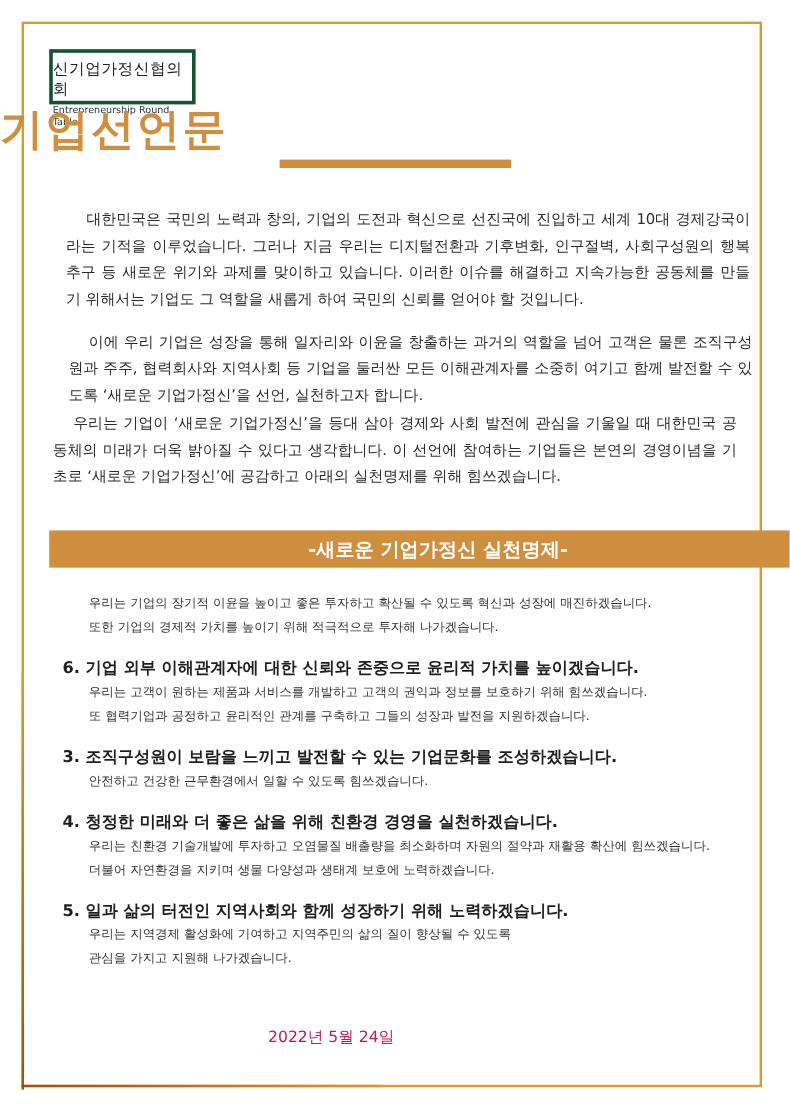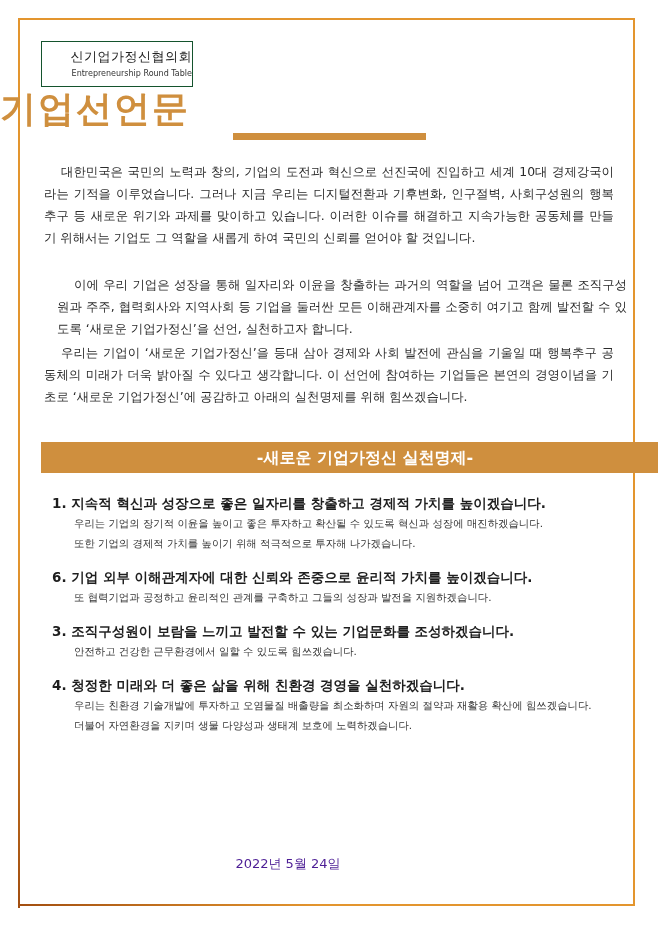--- a/index.html
+++ b/index.html
@@ -4,72 +4,77 @@
   <style>
     html, body { margin: 0; padding: 0; background: #ffffff; }
     body { width: 658px; height: 927px; position: relative; overflow: hidden;
            font-family: "DejaVu Sans", "Liberation Sans", sans-serif; color: #2b2b2b; }
     .frame { position: absolute; left: 18px; top: 18px; width: 617px; height: 888px;
              border: 2px solid #e3952e; box-sizing: border-box; }
     .frame::after { content: ""; position: absolute; left: -2px; bottom: -2px; width: 300px; height: 2px;
              background: linear-gradient(to right, #a24e10, #e3952e); }
     .frame::before { content: ""; position: absolute; left: -2px; top: 540px; width: 2px; height: 348px;
              background: linear-gradient(to bottom, #e3952e, #a24e10); }
-    .org-box { position: absolute; left: 41px; top: 41px; width: 152px; height: 46px;
-               border: 1px solid #14532d; box-sizing: border-box; text-align: right; }
+    .org-box { position: absolute; left: 41px; top: 41px; width: 122px; height: 46px;
+               border: 3px solid #14532d; box-sizing: border-box; text-align: left; }
     .org-ko { font-size: 13px; margin-top: 7px; color: #222; letter-spacing: 0.5px; line-height: 16px; }
     .org-en { font-size: 8px; color: #333; margin-top: 4px; line-height: 10px; }
     .title { position: absolute; left: 0; width: 658px; top: 88px; text-align: left;
              font-size: 36px; font-weight: bold; color: #cf8f3e; line-height: 42px; letter-spacing: 2px; }
     .title-underline { position: absolute; left: 233px; top: 133px; width: 193px; height: 7px; background: #cf8f3e; }
     .para { position: absolute; left: 44px; width: 570px; font-size: 12.4px; line-height: 22px;
             color: #2b2b2b; text-align: justify; text-indent: 17px; }
     .p1 { top: 161px; } .p2 { top: 261px; } .p3 { top: 342px; }
     .banner { position: absolute; left: 41px; top: 442px; width: 648px; height: 31px; background: #cf8f3e;
               color: #ffffff; font-weight: bold; font-size: 16px; text-align: center; line-height: 31px; }
     .items { position: absolute; left: 52px; top: 493px; width: 570px; }
     .item { margin-bottom: 14px; }
     .item-head { font-size: 13.5px; font-weight: bold; color: #1e1e1e; line-height: 20px; }
     .item-line { font-size: 10.4px; color: #333; line-height: 20px; padding-left: 22px; }
-    .date { position: absolute; left: 12px; width: 552px; top: 855px; text-align: center;
-            font-size: 13px; color: #4c1d95; }
+    .date { position: absolute; left: 0; width: 552px; top: 855px; text-align: center;
+            font-size: 13px; color: #be185d; }
   </style>
 </head>
 <body>
 
 <div class="frame"></div>
 
 <div class="org-box">
   <div class="org-ko">신기업가정신협의회</div>
   <div class="org-en">Entrepreneurship Round Table</div>
 </div>
 
 <div class="title">기업선언문</div>
 <div class="title-underline"></div>
 
-<p class="para p1" style="margin:0">대한민국은 국민의 노력과 창의, 기업의 도전과 혁신으로 선진국에 진입하고 세계 10대 경제강국이라는 기적을 이루었습니다. 그러나 지금 우리는 디지털전환과 기후변화, 인구절벽, 사회구성원의 행복추구 등 새로운 위기와 과제를 맞이하고 있습니다. 이러한 이슈를 해결하고 지속가능한 공동체를 만들기 위해서는 기업도 그 역할을 새롭게 하여 국민의 신뢰를 얻어야 할 것입니다.</p>
+<p class="para p1" style="margin:11px">대한민국은 국민의 노력과 창의, 기업의 도전과 혁신으로 선진국에 진입하고 세계 10대 경제강국이라는 기적을 이루었습니다. 그러나 지금 우리는 디지털전환과 기후변화, 인구절벽, 사회구성원의 행복추구 등 새로운 위기와 과제를 맞이하고 있습니다. 이러한 이슈를 해결하고 지속가능한 공동체를 만들기 위해서는 기업도 그 역할을 새롭게 하여 국민의 신뢰를 얻어야 할 것입니다.</p>
 <p class="para p2" style="margin:13px">이에 우리 기업은 성장을 통해 일자리와 이윤을 창출하는 과거의 역할을 넘어 고객은 물론 조직구성원과 주주, 협력회사와 지역사회 등 기업을 둘러싼 모든 이해관계자를 소중히 여기고 함께 발전할 수 있도록 ‘새로운 기업가정신’을 선언, 실천하고자 합니다.</p>
-<p class="para p3" style="margin:0">우리는 기업이 ‘새로운 기업가정신’을 등대 삼아 경제와 사회 발전에 관심을 기울일 때 행복추구 공동체의 미래가 더욱 밝아질 수 있다고 생각합니다. 이 선언에 참여하는 기업들은 본연의 경영이념을 기초로 ‘새로운 기업가정신’에 공감하고 아래의 실천명제를 위해 힘쓰겠습니다.</p>
+<p class="para p3" style="margin:0">우리는 기업이 ‘새로운 기업가정신’을 등대 삼아 경제와 사회 발전에 관심을 기울일 때 대한민국 공동체의 미래가 더욱 밝아질 수 있다고 생각합니다. 이 선언에 참여하는 기업들은 본연의 경영이념을 기초로 ‘새로운 기업가정신’에 공감하고 아래의 실천명제를 위해 힘쓰겠습니다.</p>
 
 <div class="banner">-새로운 기업가정신 실천명제-</div>
 
 <div class="items">
   <div class="item">
-    <div class="item-head">1. 지속적 혁신과 성장으로 좋은 일자리를 창출하고 경제적 가치를 높이겠습니다.</div>
     <div class="item-line">우리는 기업의 장기적 이윤을 높이고 좋은 투자하고 확산될 수 있도록 혁신과 성장에 매진하겠습니다.</div>
     <div class="item-line">또한 기업의 경제적 가치를 높이기 위해 적극적으로 투자해 나가겠습니다.</div>
   </div>
   <div class="item">
     <div class="item-head">6. 기업 외부 이해관계자에 대한 신뢰와 존중으로 윤리적 가치를 높이겠습니다.</div>
+    <div class="item-line">우리는 고객이 원하는 제품과 서비스를 개발하고 고객의 권익과 정보를 보호하기 위해 힘쓰겠습니다.</div>
     <div class="item-line">또 협력기업과 공정하고 윤리적인 관계를 구축하고 그들의 성장과 발전을 지원하겠습니다.</div>
   </div>
   <div class="item">
     <div class="item-head">3. 조직구성원이 보람을 느끼고 발전할 수 있는 기업문화를 조성하겠습니다.</div>
     <div class="item-line">안전하고 건강한 근무환경에서 일할 수 있도록 힘쓰겠습니다.</div>
   </div>
   <div class="item">
     <div class="item-head">4. 청정한 미래와 더 좋은 삶을 위해 친환경 경영을 실천하겠습니다.</div>
     <div class="item-line">우리는 친환경 기술개발에 투자하고 오염물질 배출량을 최소화하며 자원의 절약과 재활용 확산에 힘쓰겠습니다.</div>
     <div class="item-line">더불어 자연환경을 지키며 생물 다양성과 생태계 보호에 노력하겠습니다.</div>
   </div>
+  <div class="item">
+    <div class="item-head">5. 일과 삶의 터전인 지역사회와 함께 성장하기 위해 노력하겠습니다.</div>
+    <div class="item-line">우리는 지역경제 활성화에 기여하고 지역주민의 삶의 질이 향상될 수 있도록</div>
+    <div class="item-line">관심을 가지고 지원해 나가겠습니다.</div>
+  </div>
 </div>
 
 <div class="date">2022년 5월 24일</div>
 
 </body></html>

